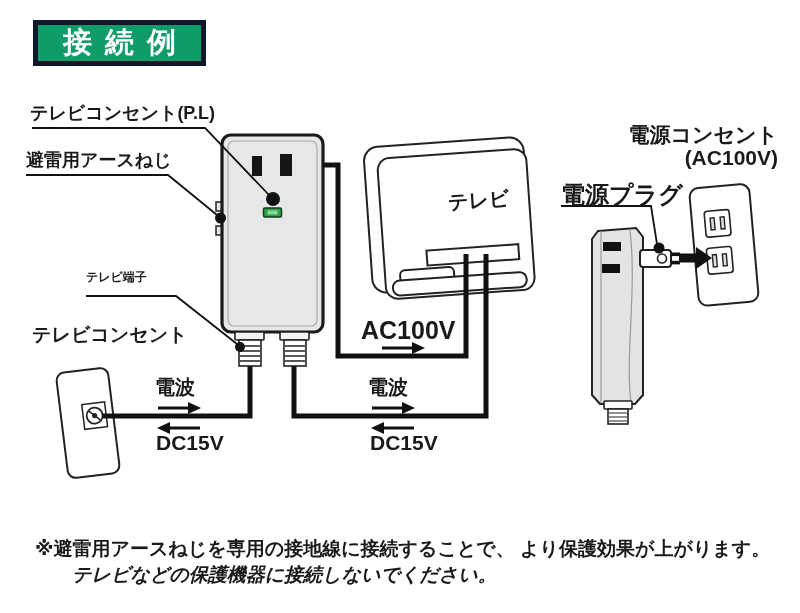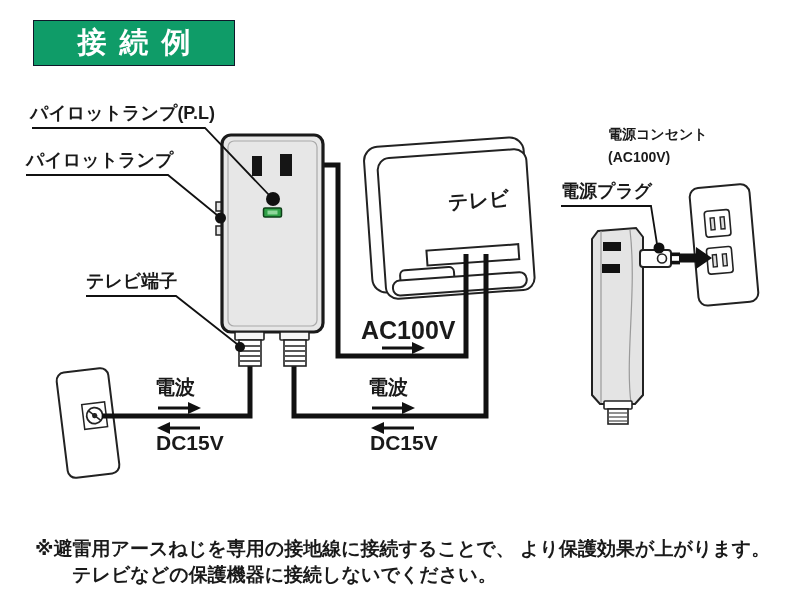--- a/index.html
+++ b/index.html
@@ -3,27 +3,27 @@
 <meta charset="utf-8">
 <style>
   html,body{margin:0;padding:0;background:#ffffff;}
   .canvas{
     position:relative;width:800px;height:613px;background:#ffffff;overflow:hidden;
     font-family:"Liberation Sans","DejaVu Sans",sans-serif;color:#1a1a1a;
   }
   .canvas svg{position:absolute;left:0;top:0;}
   .lbl{position:absolute;font-weight:600;color:#1a1a1a;white-space:nowrap;line-height:1.15;}
   .header{
-    position:absolute;left:33px;top:20px;width:202px;height:46px;
-    background:#0f9c68;border:1px solid #0f172a;box-sizing:border-box;
+    position:absolute;left:33px;top:20px;width:173px;height:46px;
+    background:#0f9c68;border:5px solid #0f172a;box-sizing:border-box;
     display:flex;align-items:center;justify-content:center;
     color:#ffffff;font-size:29px;font-weight:bold;letter-spacing:13px;text-indent:13px;
   }
-  .power-outlet-label{position:absolute;left:608px;top:123px;width:170px;text-align:left;
-    font-weight:600;font-size:14px;line-height:23px;}
+  .power-outlet-label{position:absolute;left:608px;top:123px;width:170px;text-align:right;
+    font-weight:600;font-size:21px;line-height:23px;}
   .note-line{position:absolute;font-size:19px;font-weight:600;}
   .tv-label{transform:rotate(-4deg);}
 </style>
 </head>
 <body>
 
 <div class="canvas">
 
   <svg width="800" height="613" viewBox="0 0 800 613">
 
@@ -112,34 +112,35 @@
       <polyline points="86,296 176,296 237,344"></polyline>
       <polyline points="561,206 651,206 657,244"></polyline>
     </g>
     <circle cx="220.5" cy="218" r="5.5" fill="#111111"></circle>
     <circle cx="240" cy="347" r="5" fill="#111111"></circle>
     <circle cx="659" cy="248" r="5.5" fill="#111111"></circle>
   </svg>
 
   <div class="header">接続例</div>
 
-  <div class="lbl" style="left:30px;top:103px;font-size:18px;">パイロットランプ(P.L)</div>
-  <div class="lbl" style="left:26px;top:150px;font-size:18px;">パイロットランプ</div>
-  <div class="lbl" style="left:86px;top:271px;font-size:18px;">テレビ端子</div>
+  <div class="lbl" style="left:30px;top:103px;font-size:18px;">テレビコンセント(P.L)</div>
+  <div class="lbl" style="left:26px;top:150px;font-size:18px;">避雷用アースねじ</div>
+  <div class="lbl" style="left:86px;top:271px;font-size:12px;">テレビ端子</div>
+  <div class="lbl" style="left:32px;top:324px;font-size:19px;">テレビコンセント</div>
 
   <div class="lbl tv-label" style="left:448px;top:189px;font-size:20px;">テレビ</div>
 
   <div class="power-outlet-label">
     <div>電源コンセント</div>
     <div>(AC100V)</div>
   </div>
-  <div class="lbl" style="left:561px;top:181px;font-size:18px;">電源プラグ</div>
+  <div class="lbl" style="left:561px;top:181px;font-size:24px;">電源プラグ</div>
 
   <div class="lbl" style="left:361px;top:316px;font-size:25px;">AC100V</div>
   <div class="lbl" style="left:155px;top:376px;font-size:20px;">電波</div>
   <div class="lbl" style="left:368px;top:376px;font-size:20px;">電波</div>
   <div class="lbl" style="left:156px;top:431px;font-size:21px;">DC15V</div>
   <div class="lbl" style="left:370px;top:431px;font-size:21px;">DC15V</div>
 
   <div class="note-line" style="left:35px;top:536px;position:absolute;">※避雷用アースねじを専用の接地線に接続することで、 より保護効果が上がります。</div>
-  <div class="note-line" style="left:72px;top:562px;position:absolute;">テレビなどの保護機器に接続しないでください。</div>
+  <div class="note-line" style="left:72px;top:562px;position:absolute;font-style:italic;">テレビなどの保護機器に接続しないでください。</div>
 
 </div>
 
 </body></html>

